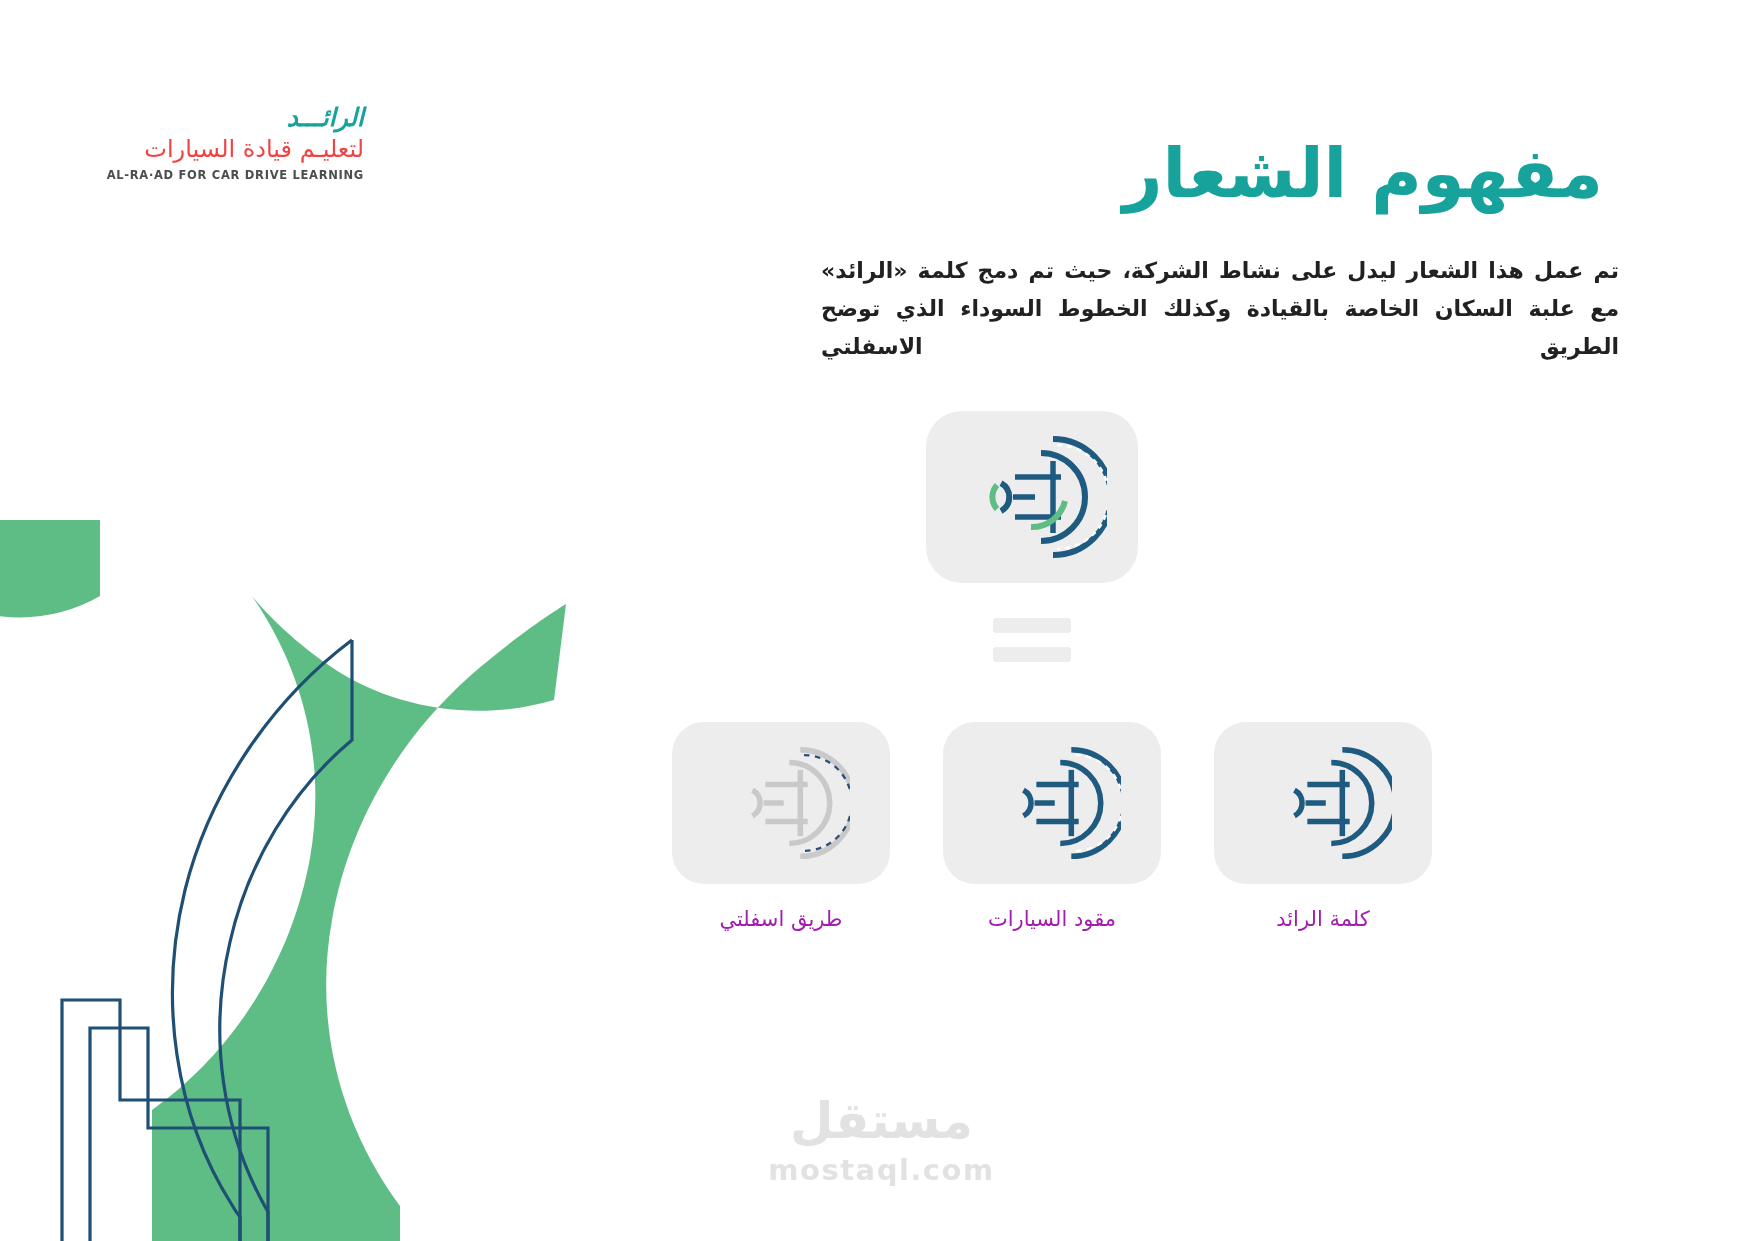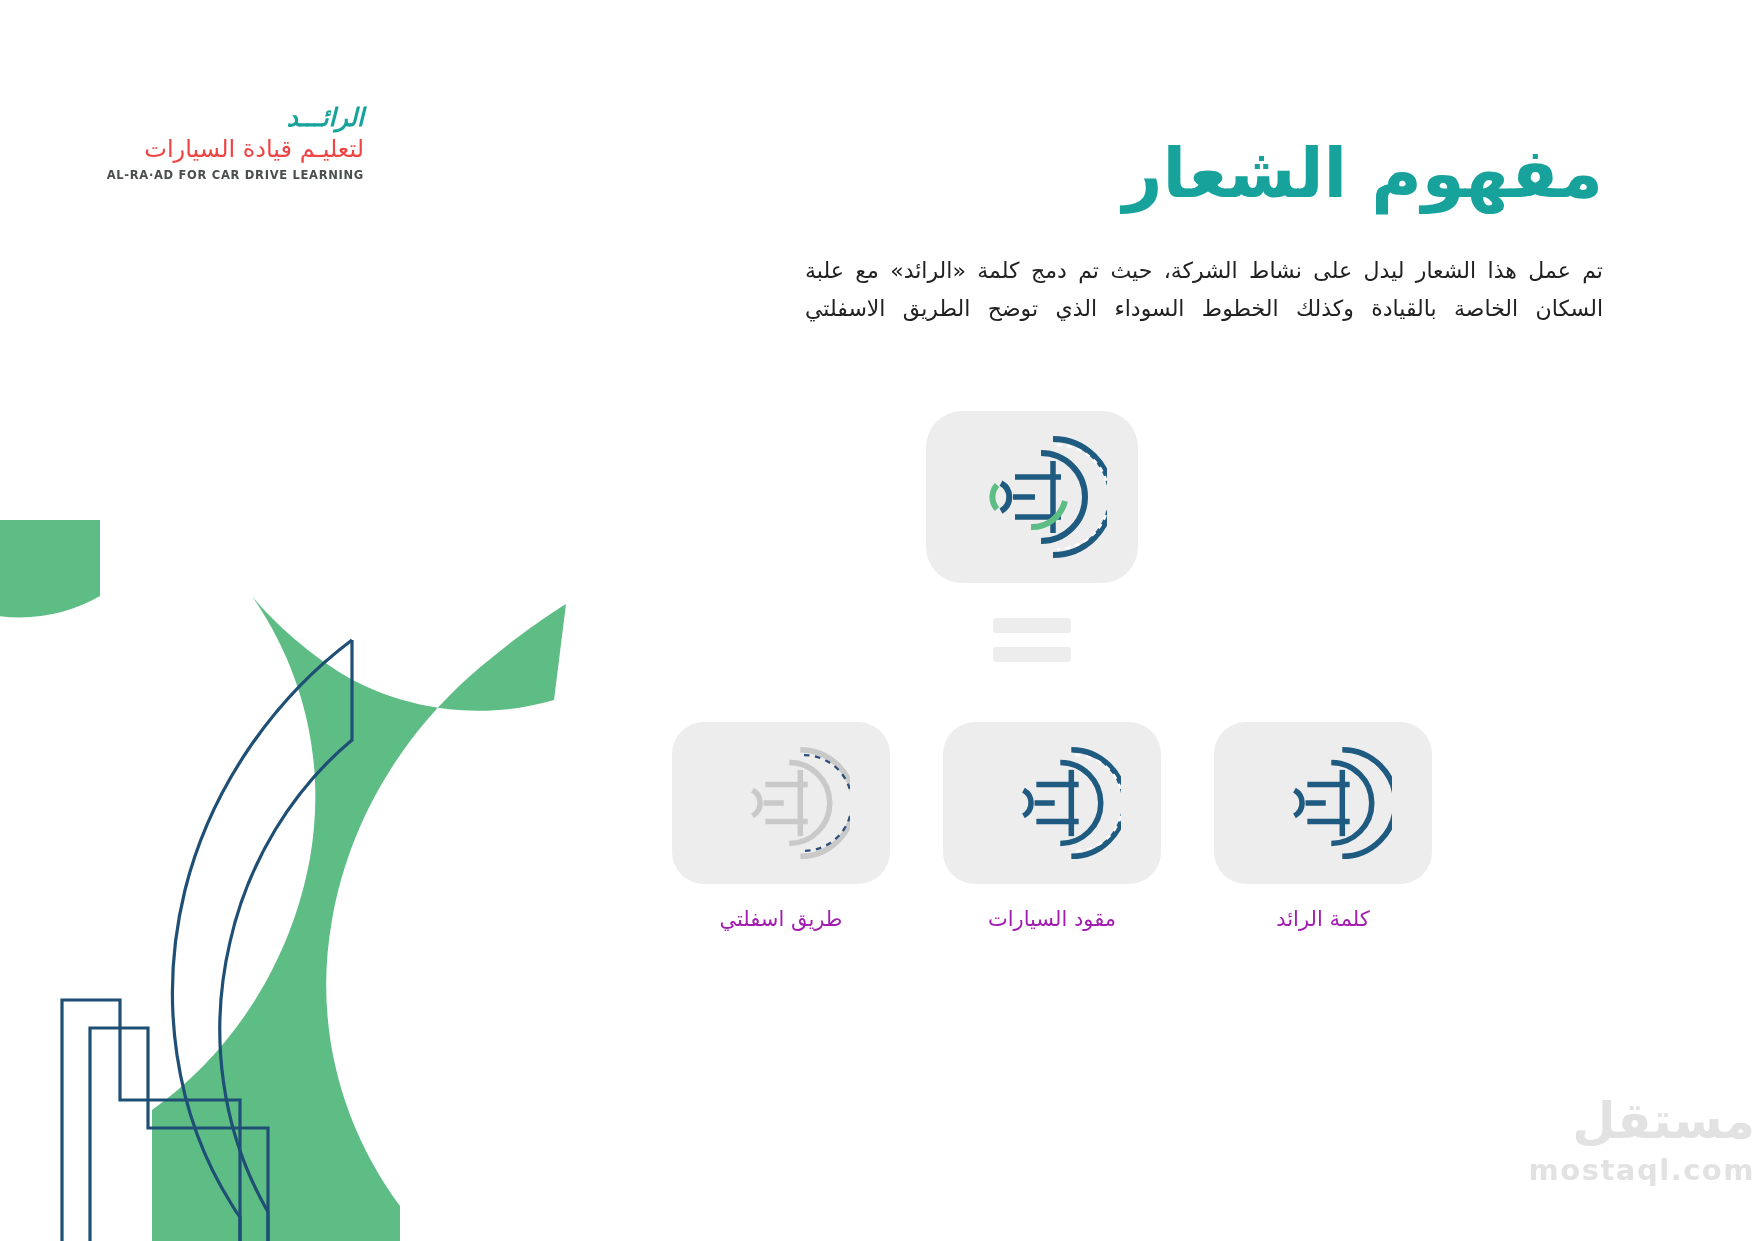--- a/index.html
+++ b/index.html
@@ -73,30 +73,30 @@
     font-size: 69px;
     font-weight: 700;
     color: #17a39b;
     line-height: 1.1;
     letter-spacing: 0.5px;
   }
 
   
   .concept-paragraph {
     position: absolute;
-    right: 152px;
+    right: 136px;
     top: 230px;
     width: 798px;
     direction: rtl;
     text-align: justify;
     text-align-last: justify;
     font-size: 22px;
     line-height: 1.72;
     color: #212121;
-    font-weight: 400;
+    font-weight: 700;
   }
 
   
   .equation {
     position: absolute;
     left: 660px;
     top: 400px;
     width: 790px;
     height: 560px;
   }
@@ -164,21 +164,21 @@
   .comp-3 { left: 554px; }
 
   .mark-svg { display: block; }
 
   
   .watermark {
     position: absolute;
     left: 8px;
     right: 0;
     bottom: 56px;
-    text-align: right;
+    text-align: center;
     pointer-events: none;
   }
   .watermark-ar {
     font-size: 50px;
     color: #e2e2e2;
     font-weight: 700;
     direction: rtl;
     line-height: 1;
     letter-spacing: 1px;
   }

